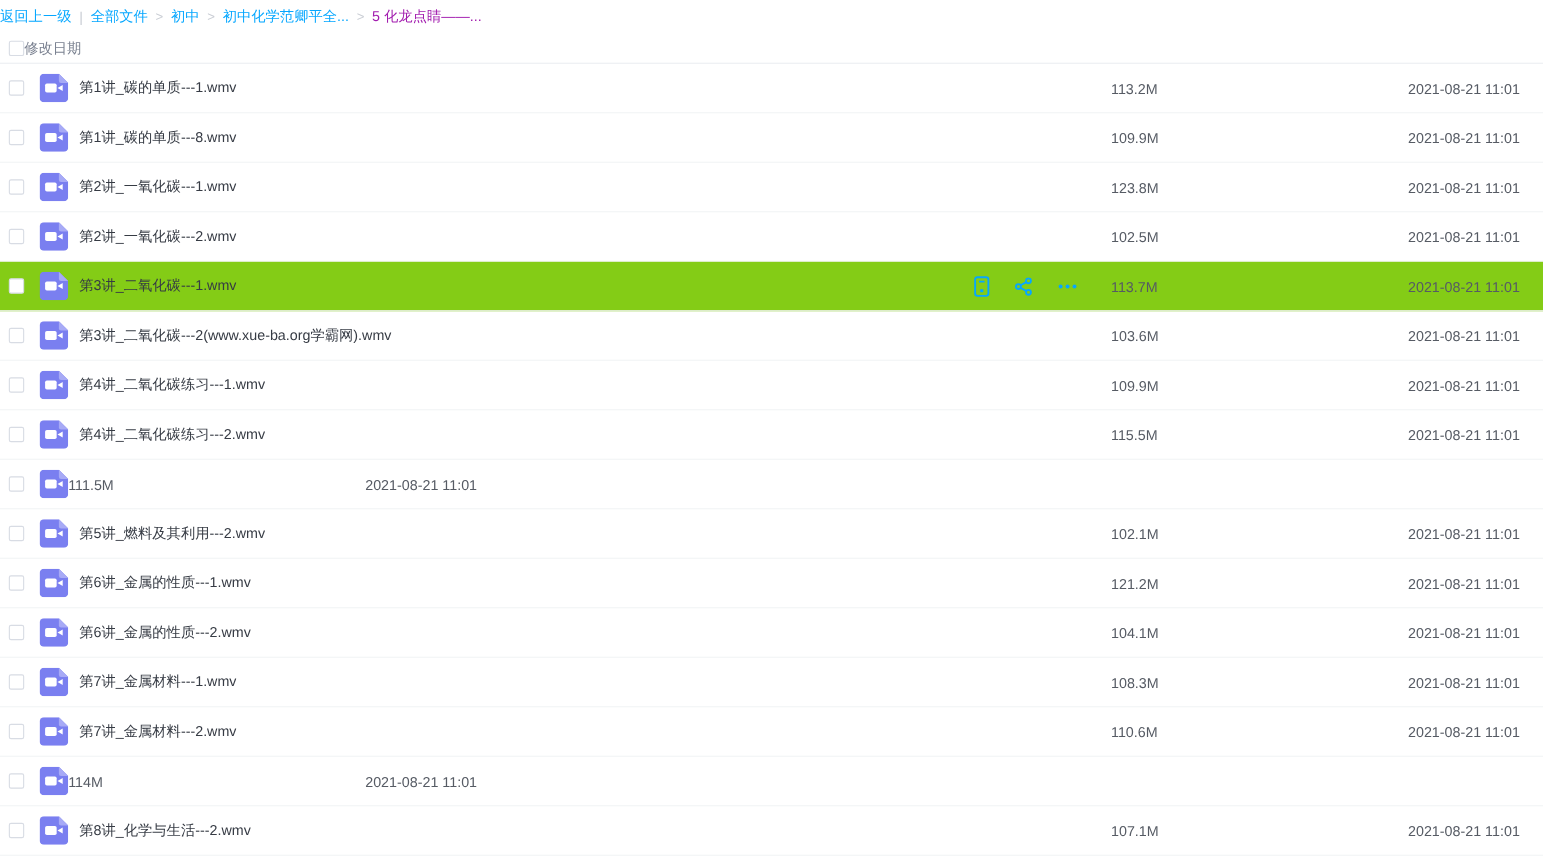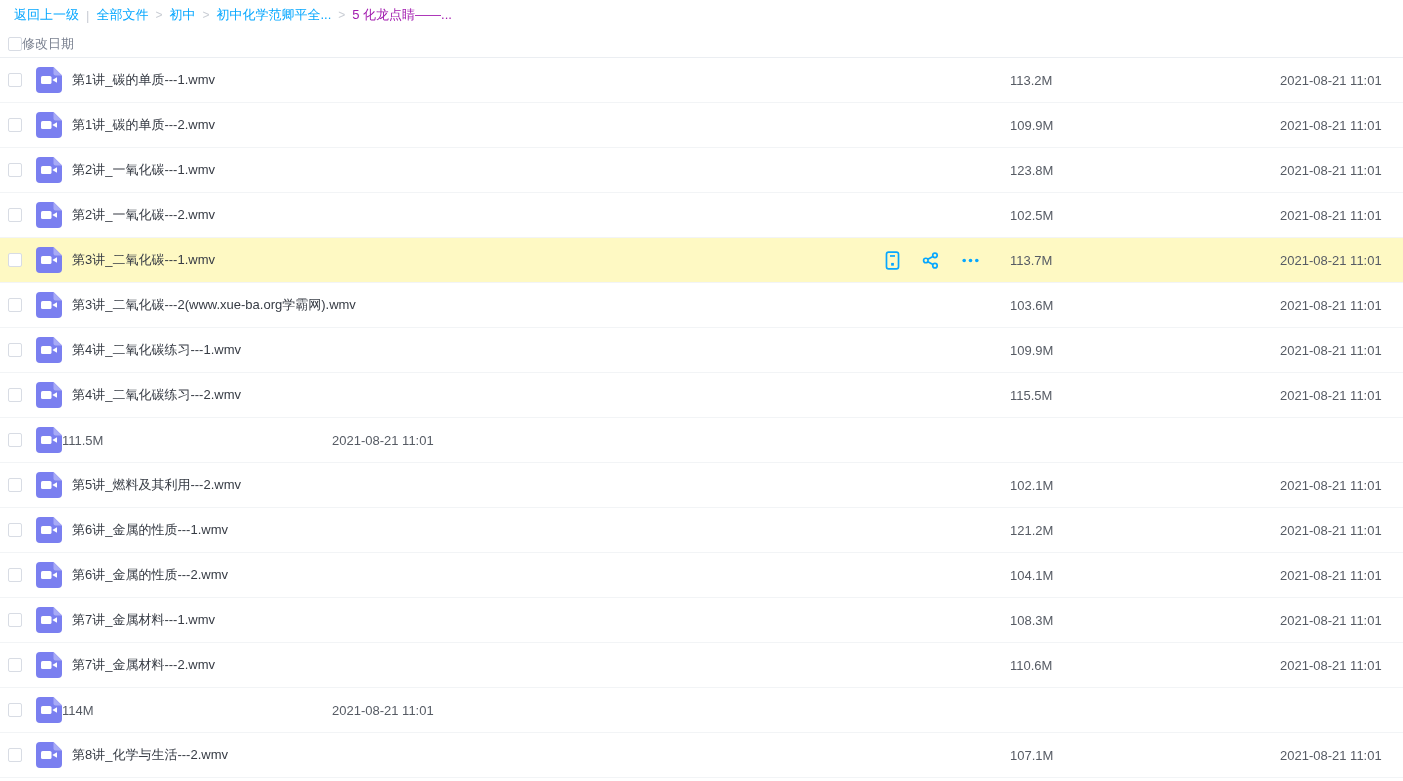--- a/index.html
+++ b/index.html
@@ -1,38 +1,38 @@
 <!DOCTYPE html>
 <html><head>
 <meta charset="utf-8">
 <style>
   * { margin:0; padding:0; box-sizing:border-box; }
   html,body { width:1403px; height:781px; background:#fff; overflow:hidden;
     font-family:"Liberation Sans","DejaVu Sans",sans-serif; }
 
   
-  .breadcrumb { height:30px; display:flex; align-items:center; padding-left:14px;
+  .breadcrumb { height:30px; display:flex; align-items:center; padding-left:0;
     font-size:13px; white-space:nowrap; }
   .breadcrumb a { color:#06a7ff; text-decoration:none; cursor:pointer; }
   .breadcrumb .pipe { color:#c9cdd4; margin:0 7px; }
   .breadcrumb .sep { color:#c9cdd4; margin:0 7px; font-size:12px; }
   .breadcrumb .current { color:#a21caf; }
 
   
   .table-header { height:28px; display:flex; align-items:center;
     border-bottom:1px solid #ebeef2; font-size:13px; color:#7a8190; }
   .col-name-wrap { flex:1; display:flex; align-items:center; }
   .sort-arrow { color:#06a7ff; font-weight:bold; margin-left:5px; font-size:13px; cursor:pointer; }
   .col-size { width:270px; }
   .col-date { width:123px; }
 
   
   .row { height:45px; display:flex; align-items:center;
     border-bottom:1px solid #f2f4f6; font-size:13px; cursor:default; }
-  .row.hovered { background:#fef9c3; }
+  .row.hovered { background:#84cc16; }
   .checkbox { width:14px; height:14px; margin-left:8px; flex:0 0 14px;
     border:1px solid #d8dce4; border-radius:2px; background:#fff; cursor:pointer; }
   .file-icon { width:26px; height:26px; margin-left:14px; flex:0 0 26px; }
   .name-cell { flex:1; display:flex; min-width:0; padding-right:30px; }
   .fname { margin-left:10px; color:#363b44; cursor:pointer; overflow:hidden;
     text-overflow:ellipsis; white-space:nowrap; }
   .actions { margin-left:auto; display:flex; align-items:center; gap:22px; }
   .actions span { display:inline-flex; cursor:pointer; }
   .size-cell { width:270px; color:#565b64; }
   .date-cell { width:123px; color:#565b64; }
@@ -81,21 +81,21 @@
     <div class="size-cell">113.2M</div>
     <div class="date-cell">2021-08-21 11:01</div>
   </div>
 
   <div class="row">
     <span class="checkbox"></span>
     <svg class="file-icon">
         <use href="#icon-video"></use>
       </svg>
     <div class="name-cell">
-        <span class="fname">第1讲_碳的单质---2.wmv</span>
+        <span class="fname">第1讲_碳的单质---8.wmv</span>
       </div>
     <div class="size-cell">109.9M</div>
     <div class="date-cell">2021-08-21 11:01</div>
   </div>
 
   <div class="row">
     <span class="checkbox"></span>
     <svg class="file-icon">
         <use href="#icon-video"></use>
       </svg>

